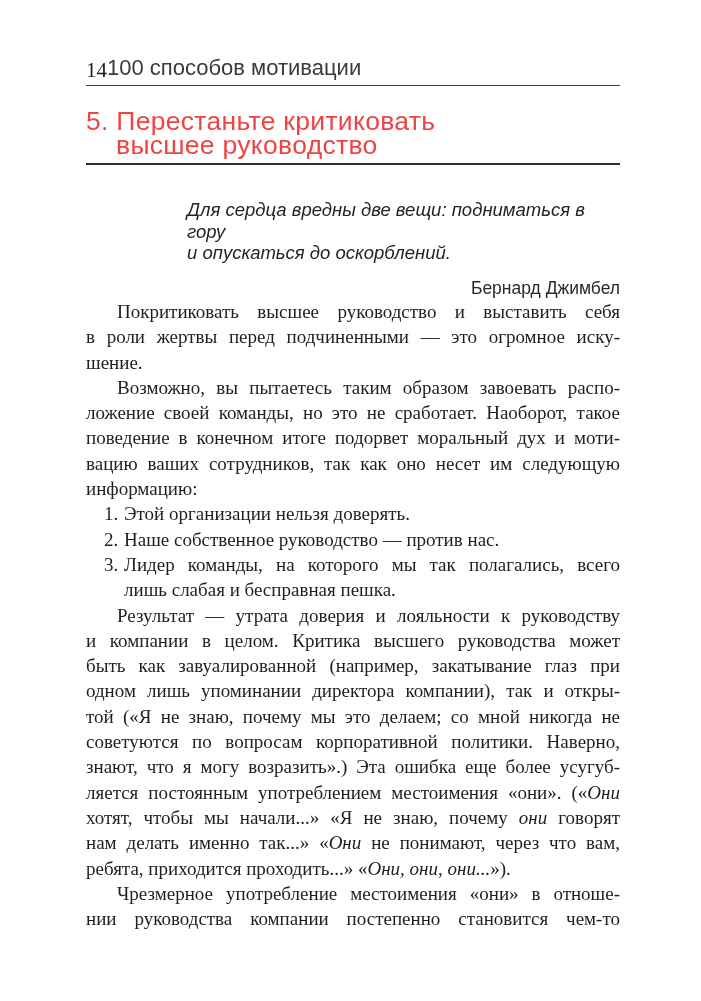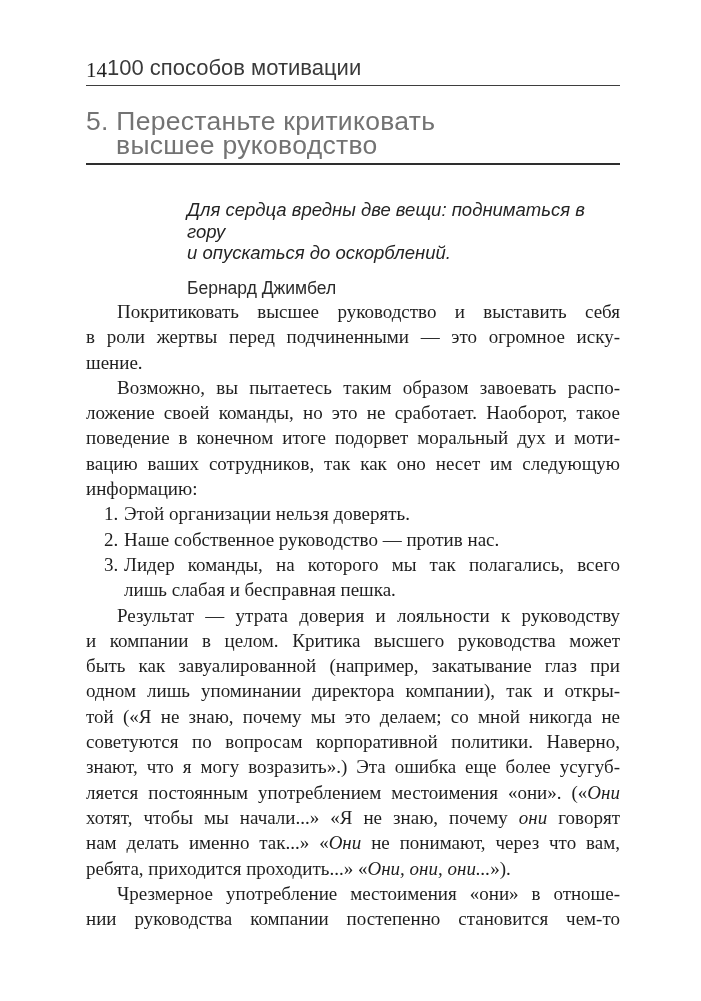--- a/index.html
+++ b/index.html
@@ -19,36 +19,37 @@
   .book-title { font-family:"Liberation Sans", sans-serif; font-size:22px; line-height:1; color:#3a3a3a; padding-bottom:2px; }
   .header-rule { border:none; border-top:1.6px solid #3e3e3e; margin:4px 0 0 0; }
 
   .chapter-title {
     margin-top:23px;
     font-family:"Liberation Sans", sans-serif;
     font-weight:300;
     font-size:26.5px;
     line-height:24px;
     letter-spacing:0.3px;
-    color:#737373;
+    color:#ef4444;
   }
   .chapter-title .line2 { padding-left:30px; }
   .title-rule { border:none; border-top:2px solid #2e2e2e; margin:6px 0 0 0; }
 
   .epigraph {
     margin-top:34px;
     padding-left:101px;
     font-family:"Liberation Sans", sans-serif;
     font-style:italic;
     font-size:18.5px;
     line-height:21.5px;
     color:#242424;
   }
   .attribution {
     margin-top:14px;
+    text-align:right;
     font-style:normal;
     font-family:"Liberation Sans", sans-serif;
     font-size:17.5px;
     color:#2a2a2a;
   }
 
   .body-text { font-size:19px; line-height:25.3px; color:#1f1f1f; }
   .line { text-align:justify; text-align-last:justify; }
   .line.last { text-align-last:left; }
   .line.indent { text-indent:31px; }

